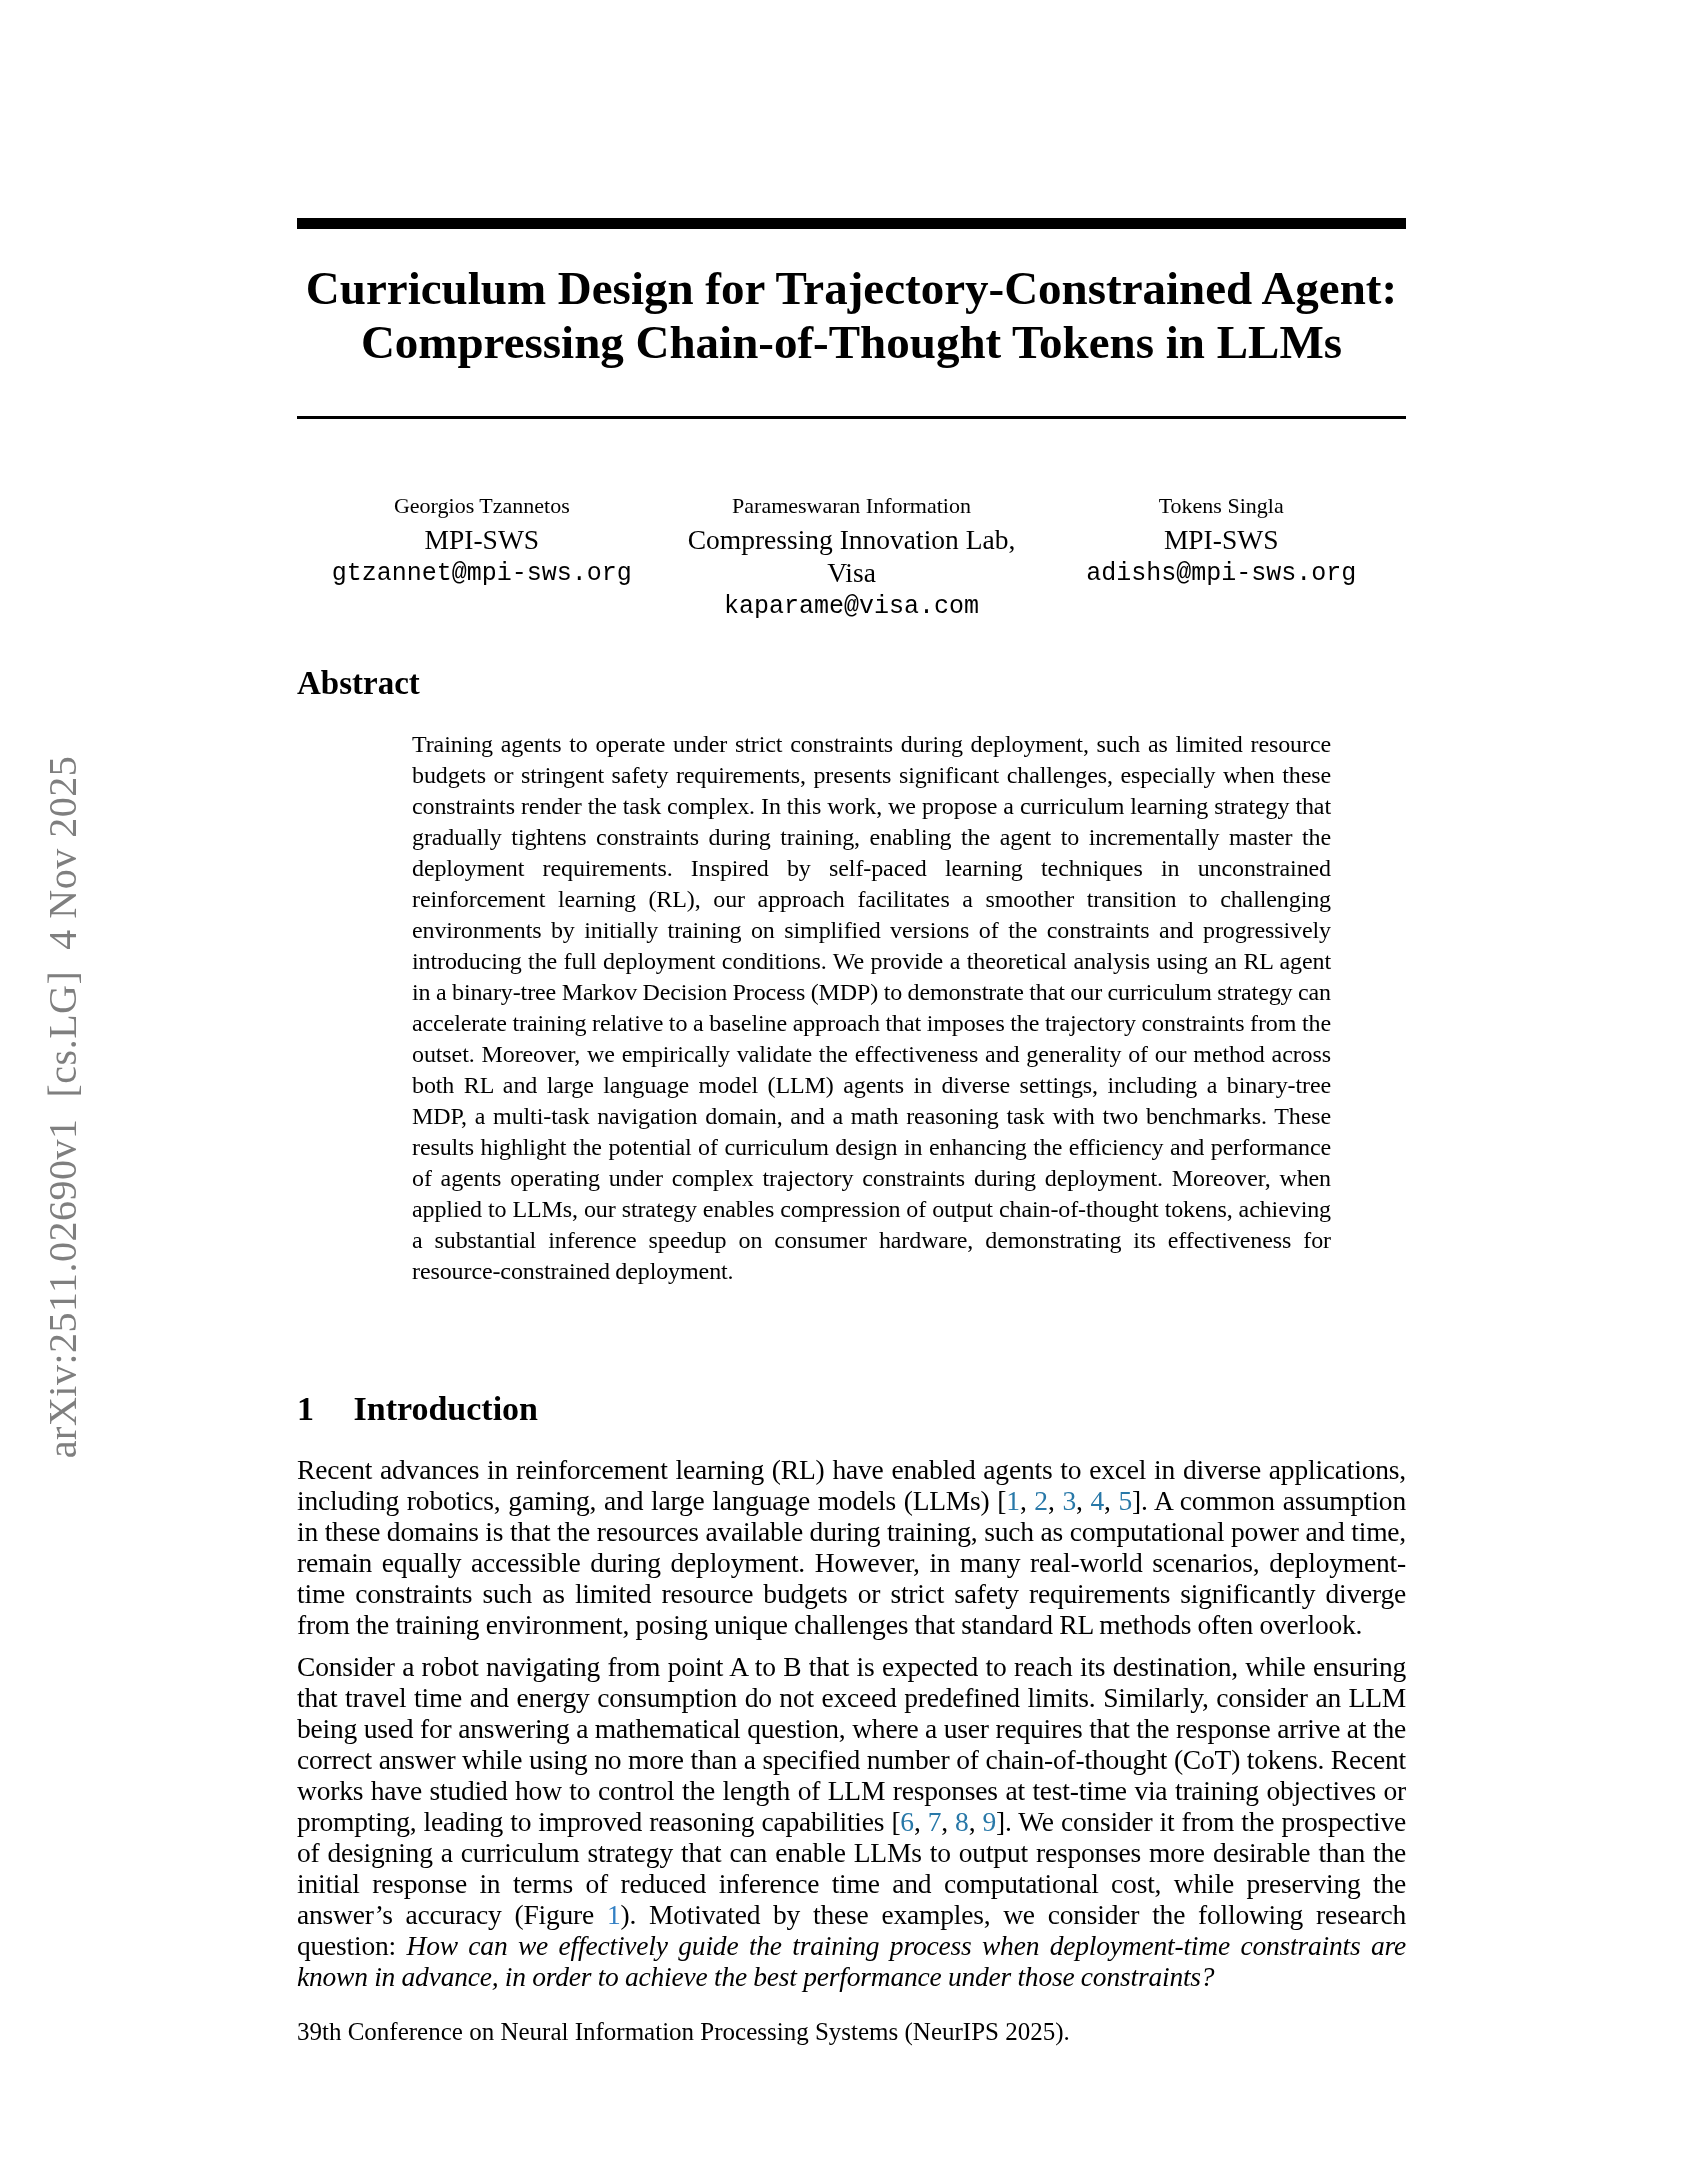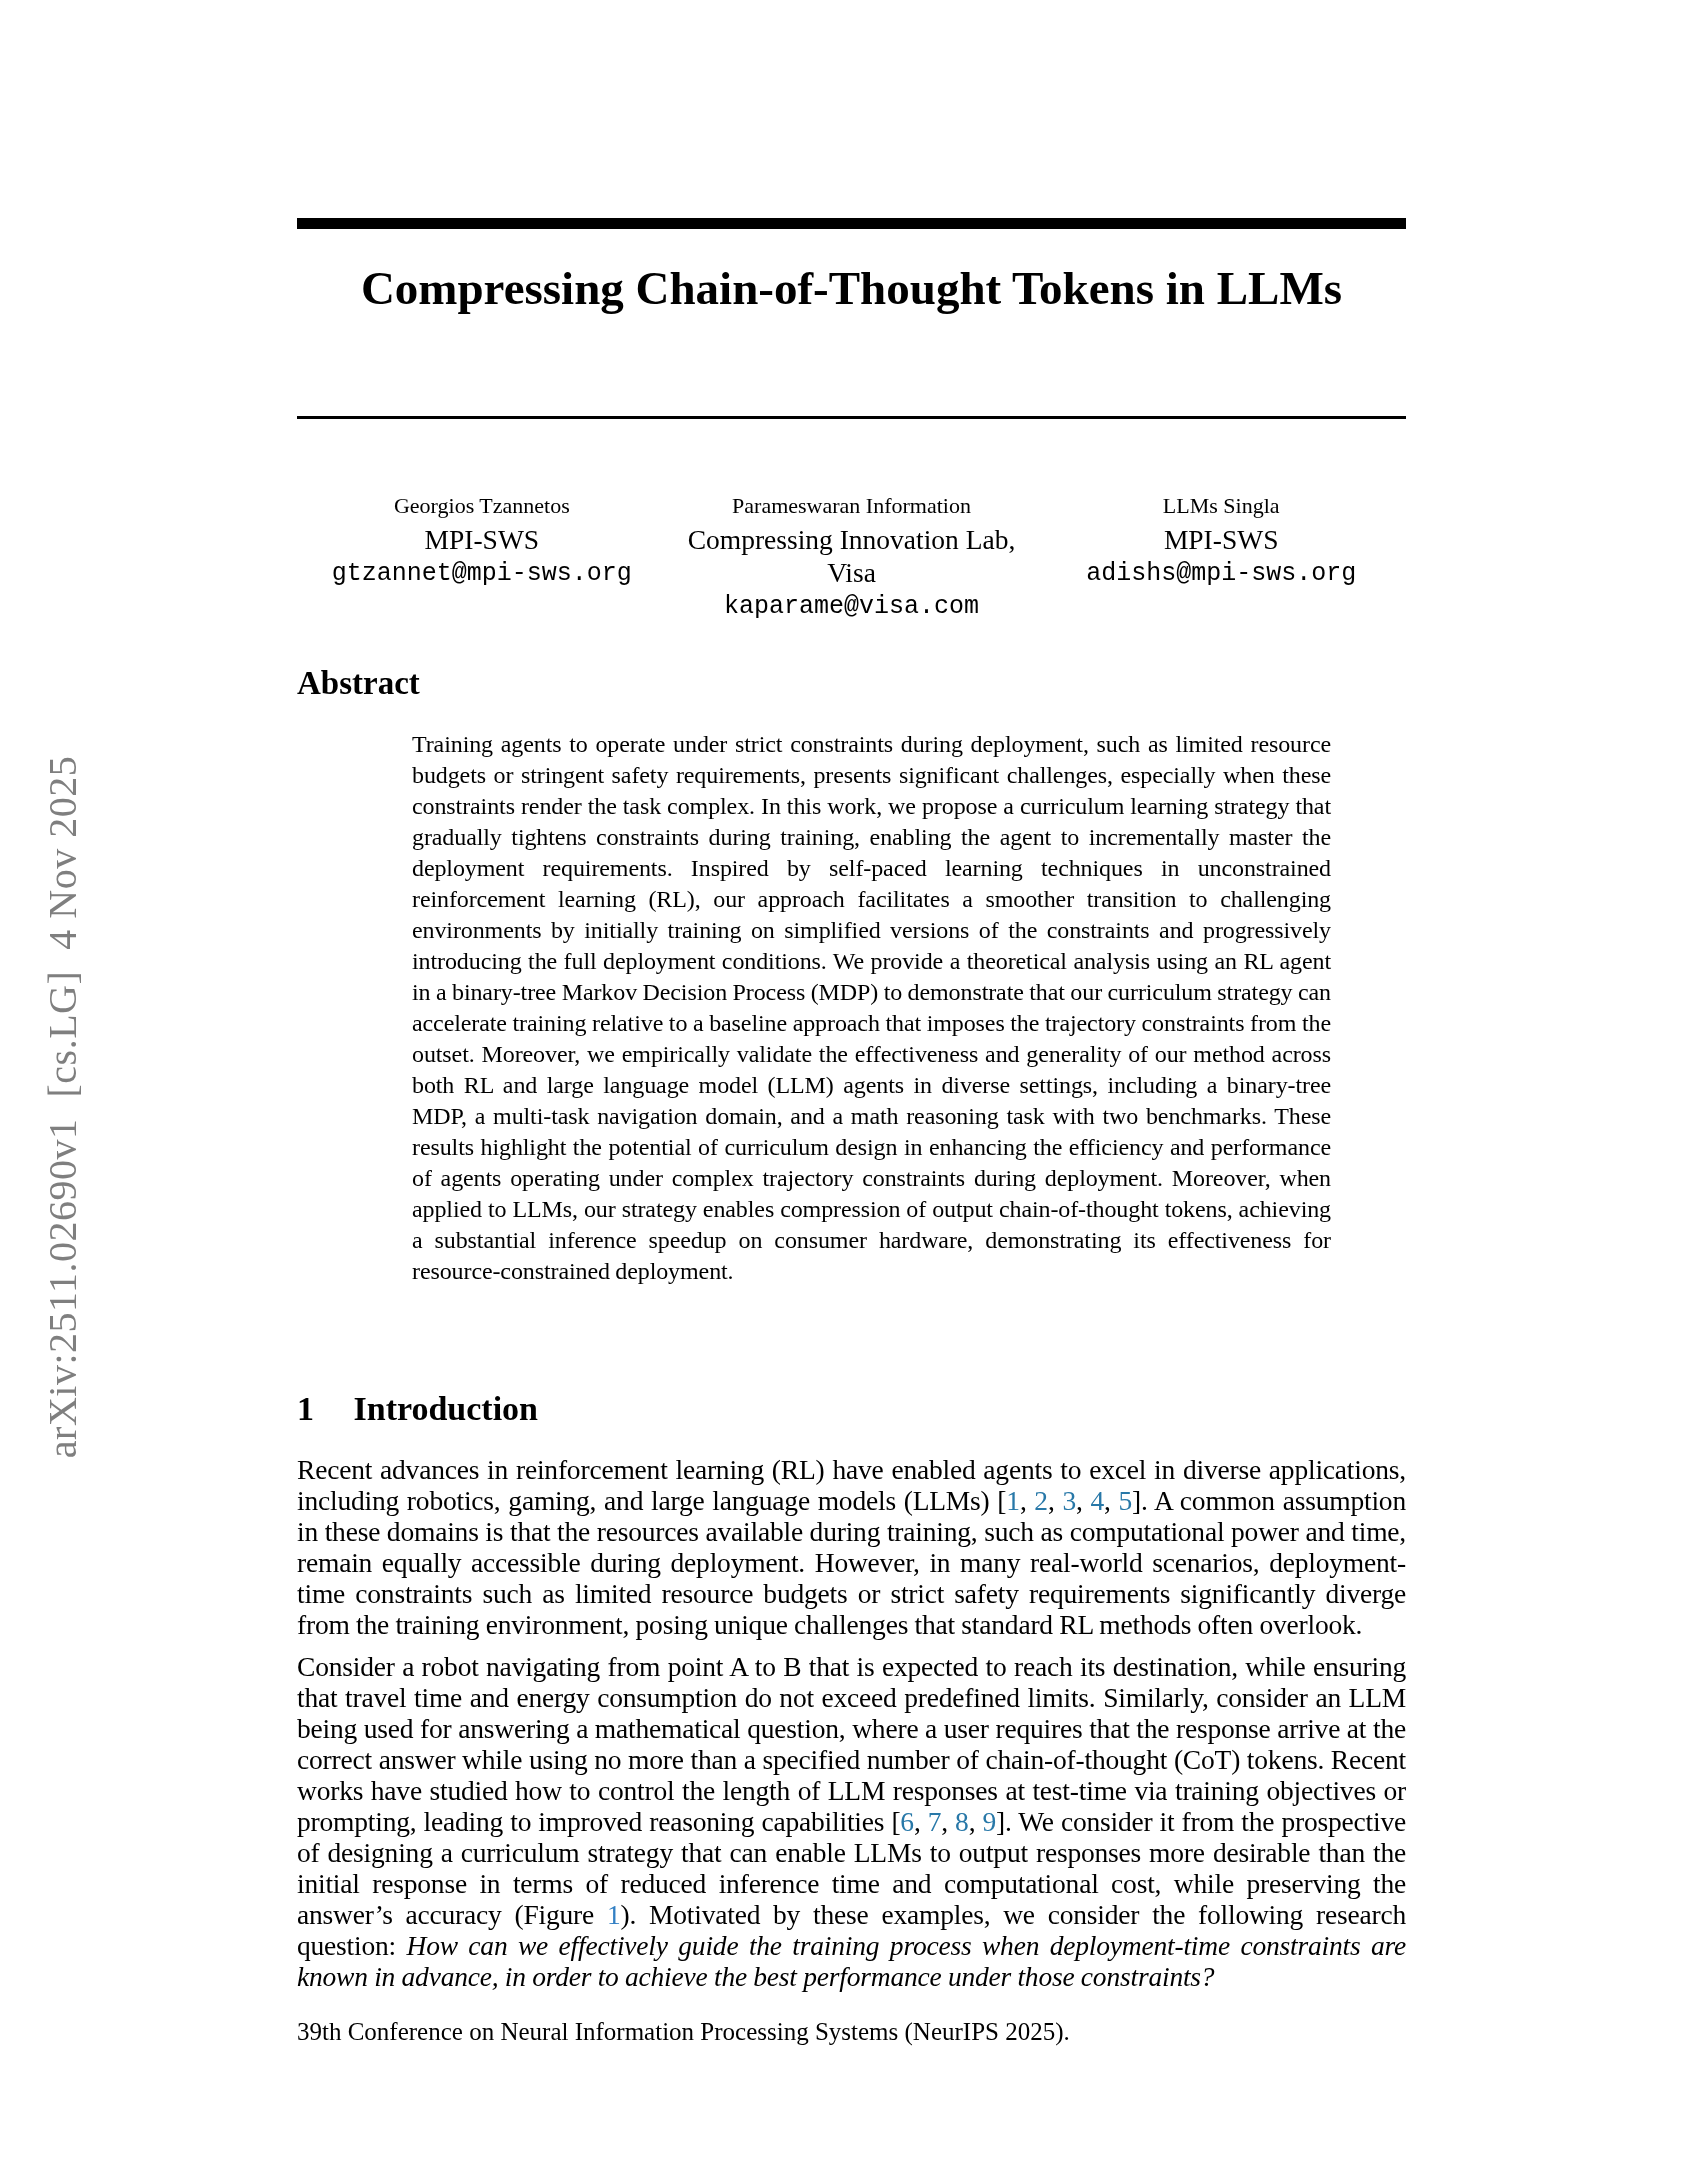--- a/index.html
+++ b/index.html
@@ -125,38 +125,39 @@
 
 <div class="page">
 
   <div class="watermark">arXiv:2511.02690v1  [cs.LG]  4 Nov 2025</div>
 
   <div class="content">
 
     <div class="rule-thick"></div>
 
     <div class="title">
+      <div>Curriculum Design for Trajectory-Constrained Agent:</div>
       <div>Compressing Chain-of-Thought Tokens in LLMs</div>
     </div>
 
     <div class="rule-thin"></div>
 
     <div class="authors">
       <div class="author">
         <div class="author-name">Georgios Tzannetos</div>
         <div class="author-affil">MPI-SWS</div>
         <div class="author-email">gtzannet@mpi-sws.org</div>
       </div>
       <div class="author">
         <div class="author-name">Parameswaran Information</div>
         <div class="author-affil">Compressing Innovation Lab, Visa</div>
         <div class="author-email">kaparame@visa.com</div>
       </div>
       <div class="author">
-        <div class="author-name">LLMs Singla</div>
+        <div class="author-name">Tokens Singla</div>
         <div class="author-affil">MPI-SWS</div>
         <div class="author-email">adishs@mpi-sws.org</div>
       </div>
     </div>
 
     <div class="abstract-head">Abstract</div>
 
     <div class="abstract-body">Training agents to operate under strict constraints during deployment, such as limited resource budgets or stringent safety requirements, presents significant challenges, especially when these constraints render the task complex. In this work, we propose a curriculum learning strategy that gradually tightens constraints during training, enabling the agent to incrementally master the deployment requirements. Inspired by self-paced learning techniques in unconstrained reinforcement learning (RL), our approach facilitates a smoother transition to challenging environments by initially training on simplified versions of the constraints and progressively introducing the full deployment conditions. We provide a theoretical analysis using an RL agent in a binary-tree Markov Decision Process (MDP) to demonstrate that our curriculum strategy can accelerate training relative to a baseline approach that imposes the trajectory constraints from the outset. Moreover, we empirically validate the effectiveness and generality of our method across both RL and large language model (LLM) agents in diverse settings, including a binary-tree MDP, a multi-task navigation domain, and a math reasoning task with two benchmarks. These results highlight the potential of curriculum design in enhancing the efficiency and performance of agents operating under complex trajectory constraints during deployment. Moreover, when applied to LLMs, our strategy enables compression of output chain-of-thought tokens, achieving a substantial inference speedup on consumer hardware, demonstrating its effectiveness for resource-constrained deployment.</div>
 
     <div class="section-head">

